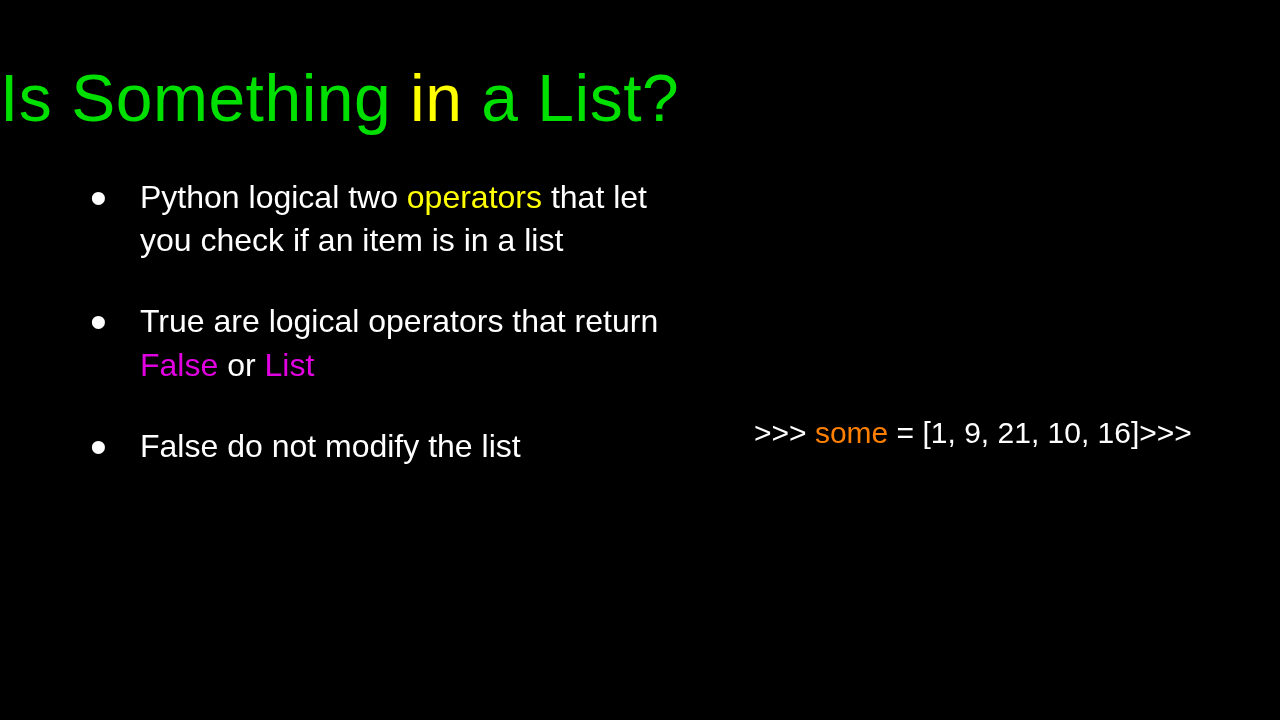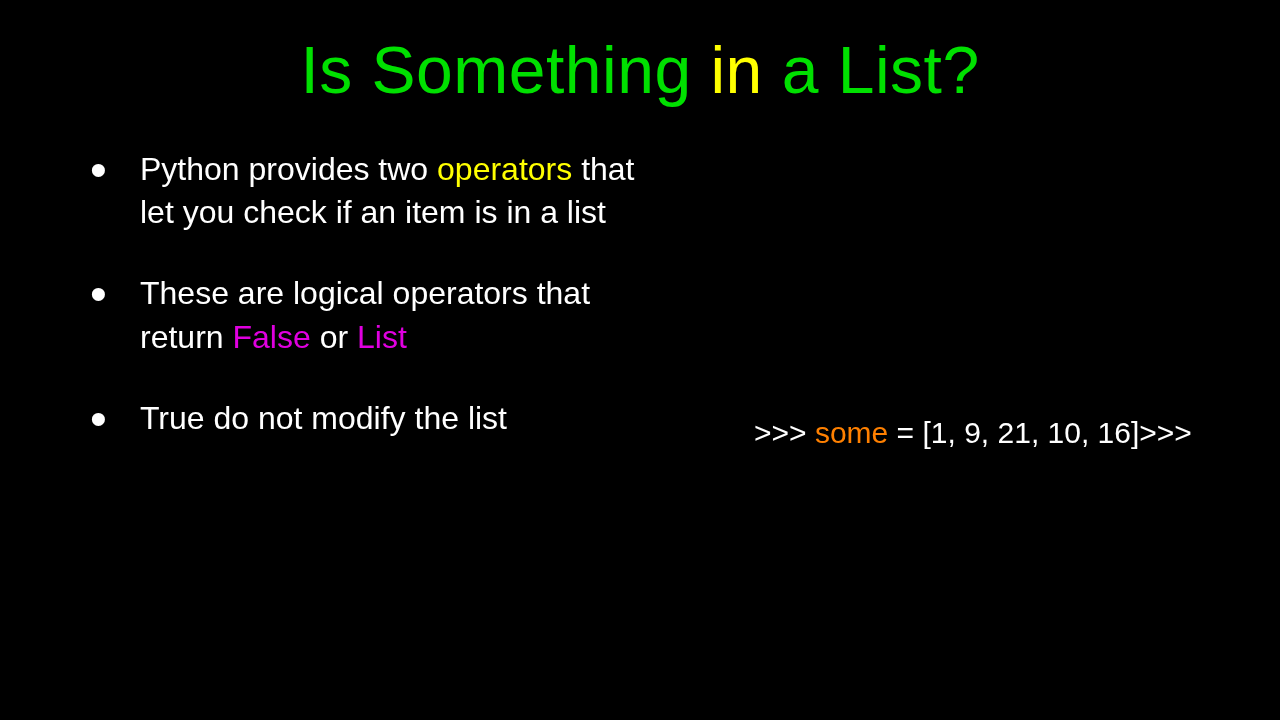--- a/index.html
+++ b/index.html
@@ -12,23 +12,23 @@
     font-family: Arial, Helvetica, sans-serif;
     overflow: hidden;
   }
   .slide {
     width: 1280px;
     height: 720px;
     position: relative;
     box-sizing: border-box;
   }
   .title {
-    text-align: center;
+    text-align: left;
     font-size: 66px;
-    padding-top: 32px;
+    padding-top: 60px;
     letter-spacing: 0.5px;
   }
   .title span { white-space: pre; }
   .green { color: #00e000; }
   .yellow { color: #ffff00; }
   .magenta { color: #e000e0; }
   .orange { color: #ff8000; }
   .white { color: #ffffff; }
 
   .body {
@@ -79,35 +79,35 @@
   <div class="title">
     <span class="green">Is Something </span><span class="yellow">in</span><span class="green"> a List?</span>
   </div>
 
   <div class="body">
     <div class="bullets">
 
       <div class="bullet">
         <div class="dot">•</div>
         <div class="txt">
-          <span class="white">Python provides two </span><span class="yellow">operators</span><span class="white"> that let you check if an item is in a list</span>
+          <span class="white">Python logical two </span><span class="yellow">operators</span><span class="white"> that let you check if an item is in a list</span>
         </div>
       </div>
 
       <div class="bullet">
         <div class="dot">•</div>
         <div class="txt">
-          <span class="white">These are logical operators that return </span><span class="magenta">False</span><span class="white"> or </span><span class="magenta">List</span>
+          <span class="white">True are logical operators that return </span><span class="magenta">False</span><span class="white"> or </span><span class="magenta">List</span>
         </div>
       </div>
 
       <div class="bullet">
         <div class="dot">•</div>
         <div class="txt">
-          <span class="white">True do not modify the list</span>
+          <span class="white">False do not modify the list</span>
         </div>
       </div>
 
     </div>
   </div>
 
   <div class="code">
     <span class="white">&gt;&gt;&gt; </span><span class="orange">some</span><span class="white"> = </span><span class="white">[1, 9, 21, 10, 16]</span><span class="white">&gt;&gt;&gt;</span>
   </div>
 

